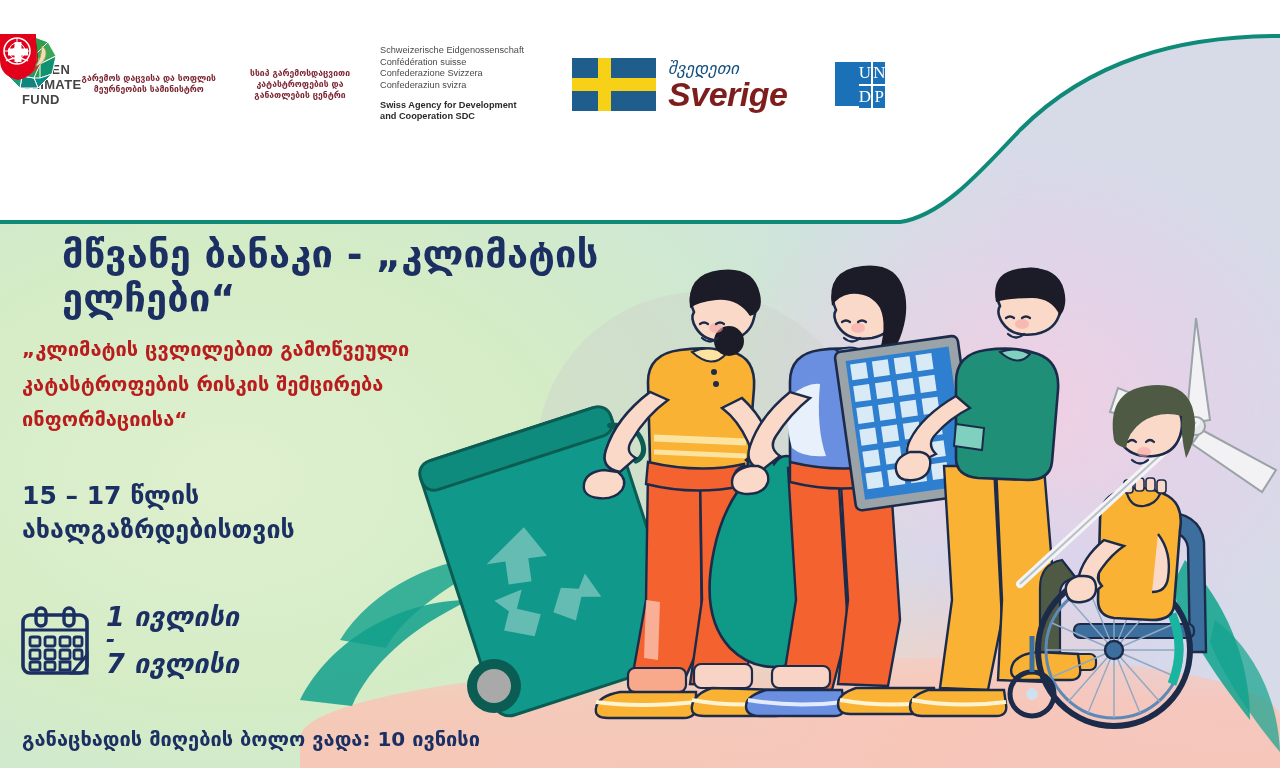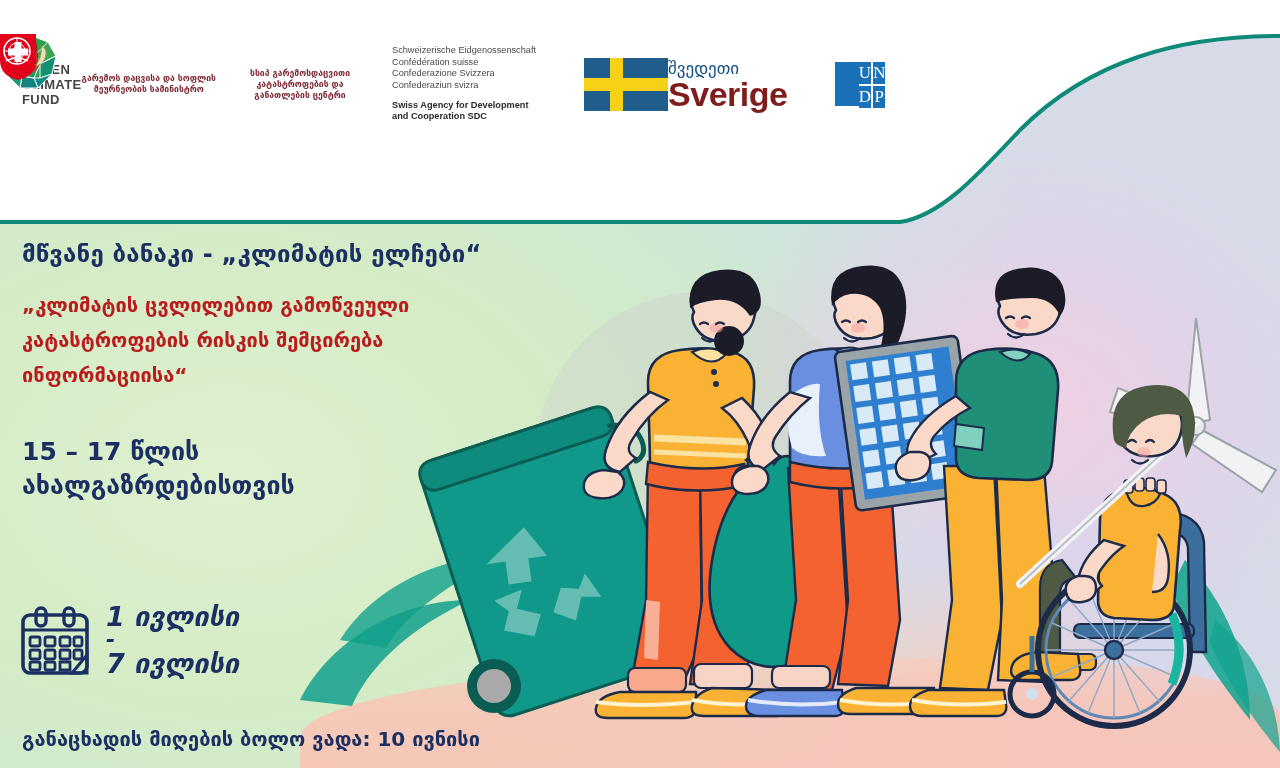--- a/index.html
+++ b/index.html
@@ -74,38 +74,38 @@
     font-family: "DejaVu Sans", sans-serif;
     font-weight: 700; font-size: 8.6px; line-height: 11px; color: #7b2430;
     text-align: center; white-space: pre-line;
   }
   
   .swiss { display:flex; align-items:flex-start; gap:9px; }
   .swiss-txt { font-family:"Liberation Sans", sans-serif; color:#4a4a4a; }
   .swiss-line { font-size: 9.2px; line-height: 11.6px; }
   .swiss-bold { font-size: 9.2px; line-height: 11.6px; font-weight: 700; color:#2a2a2a; margin-top: 8px;}
   
-  .sweden { display:flex; align-items:center; gap:0; }
+  .sweden { display:flex; align-items:center; gap:12px;font-style:italic; }
   .sw-flag { position:relative; width:84px; height:53px; background:#1f5e8c; }
   .sw-flag .v { position:absolute; left:26px; top:0; width:13px; height:53px; background:#f7d117; }
   .sw-flag .h { position:absolute; left:0; top:20px; width:84px; height:13px; background:#f7d117; }
   .sw-ka { font-family:"DejaVu Sans", sans-serif; font-size:17px; color:#13507f; line-height:19px; }
   .sw-en { font-family:"Liberation Sans", sans-serif; font-size:34px; font-weight:700; color:#7f1d1d; line-height:32px; letter-spacing:-.5px;}
   
   .undp { width: 50px; }
   .undp-top { width:50px; height:44px; background:#1a71b8; display:flex; align-items:center; justify-content:center; }
   .undp-grid { width:50px; height:46px; display:grid; grid-template-columns:1fr 1fr; grid-template-rows:1fr 1fr; gap:2px; margin-top:2px;}
   .undp-cell { background:#1a71b8; color:#fff; font-family:"Liberation Serif", serif; font-size:17px; display:flex; align-items:center; justify-content:center; }
 
   
   .copy { position: absolute; left: 22px; top: 232px; width: 700px; z-index: 6; }
   .title {
     font-family: "DejaVu Sans", sans-serif;
-    font-weight: 700; font-size: 24px; line-height: 44px;
-    color: #1b2f63; letter-spacing: .2px;
+    font-weight: 700; font-size: 38px; line-height: 44px;
+    color: #1b2f63; letter-spacing: .2px; margin-left: 40px;
   }
   .subtitle {
     margin-top: 12px;
     font-family: "DejaVu Sans", sans-serif;
     font-weight: 700; font-size: 20px; line-height: 35px; color: #b91c1c;
   }
   .ages {
     margin-top: 42px;
     font-family: "DejaVu Sans", sans-serif;
     font-weight: 700; font-size: 25px; line-height: 34px; color: #1b2f63;
@@ -397,21 +397,21 @@
         <svg width="40" height="40" viewBox="0 0 40 40">
           <path d="M20,2 l3,3 l3,-3 l1,4 l-7,2 l-7,-2 l1,-4 l3,3 Z" fill="#c8a02a"></path>
           <path d="M13,8 q7,-2 14,0 l1,16 q-8,8 -16,0 Z" fill="#c8352c" stroke="#8d2420" stroke-width=".8"></path>
           <path d="M17,12 q5,-3 8,2 q-2,7 -4,9 q-3,-3 -4,-11 Z" fill="#ffffff"></path>
         </svg>
         <div class="geo-cap">სსიპ გარემოსდაცვითი
 კატასტროფების და
 განათლების ცენტრი</div>
       </div>
 
-      <div class="logo swiss" style="margin-left:42px;">
+      <div class="logo swiss" style="margin-left:30px;">
         <svg width="36" height="46" viewBox="0 0 36 46">
           <path d="M0,0 L36,0 L36,26 Q36,42 18,46 Q0,42 0,26 Z" fill="#e2001a"></path>
           <path d="M14.5,8 h7 v6.5 h6.5 v7 h-6.5 v6.5 h-7 v-6.5 h-6.5 v-7 h6.5 Z" fill="#ffffff"></path>
         </svg>
         <div class="swiss-txt">
           <div class="swiss-line">Schweizerische Eidgenossenschaft</div>
           <div class="swiss-line">Confédération suisse</div>
           <div class="swiss-line">Confederazione Svizzera</div>
           <div class="swiss-line">Confederaziun svizra</div>
           <div class="swiss-bold">Swiss Agency for Development</div>

